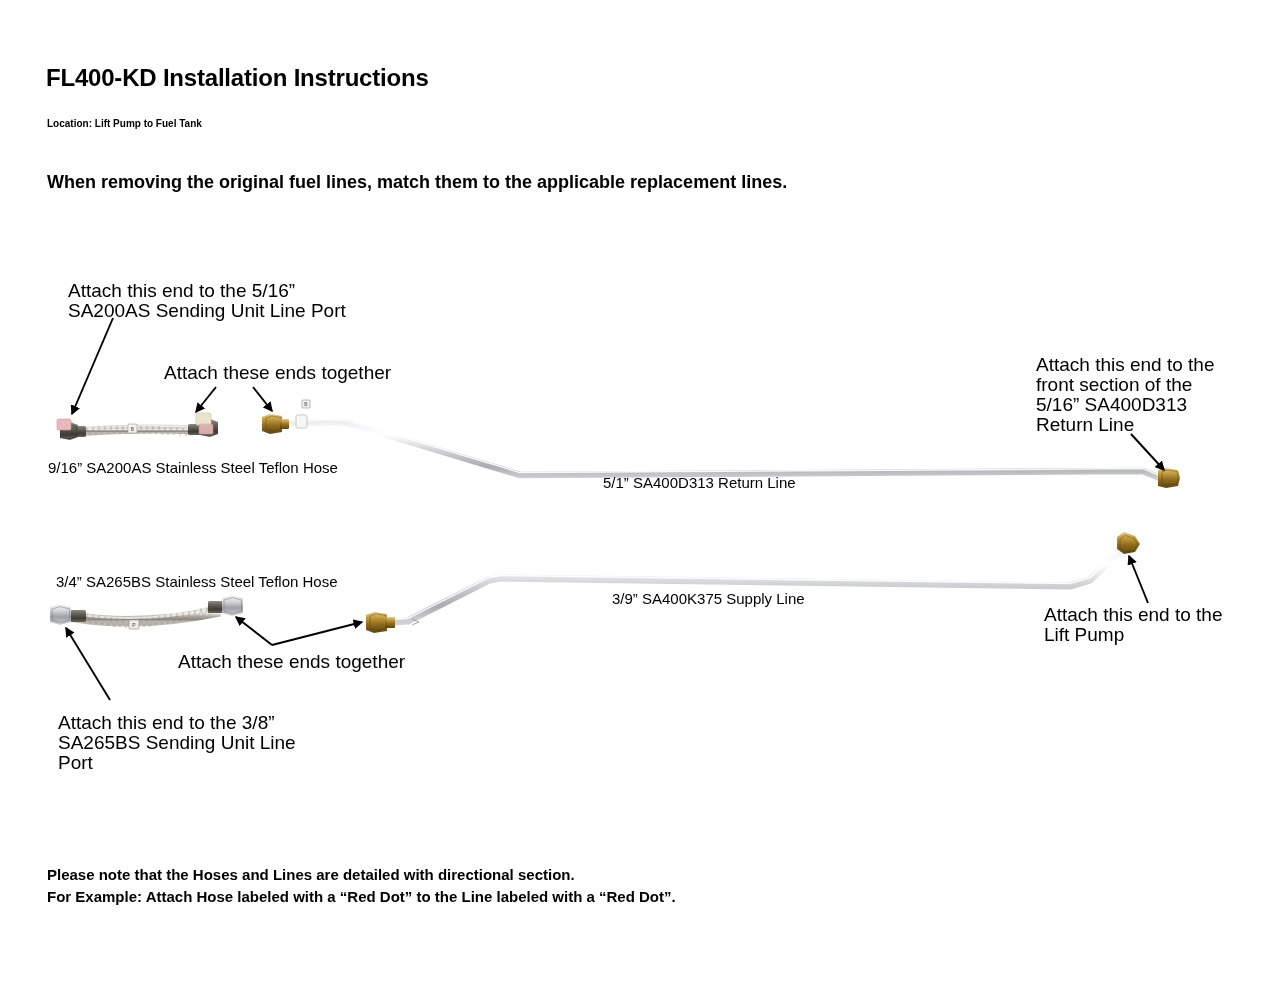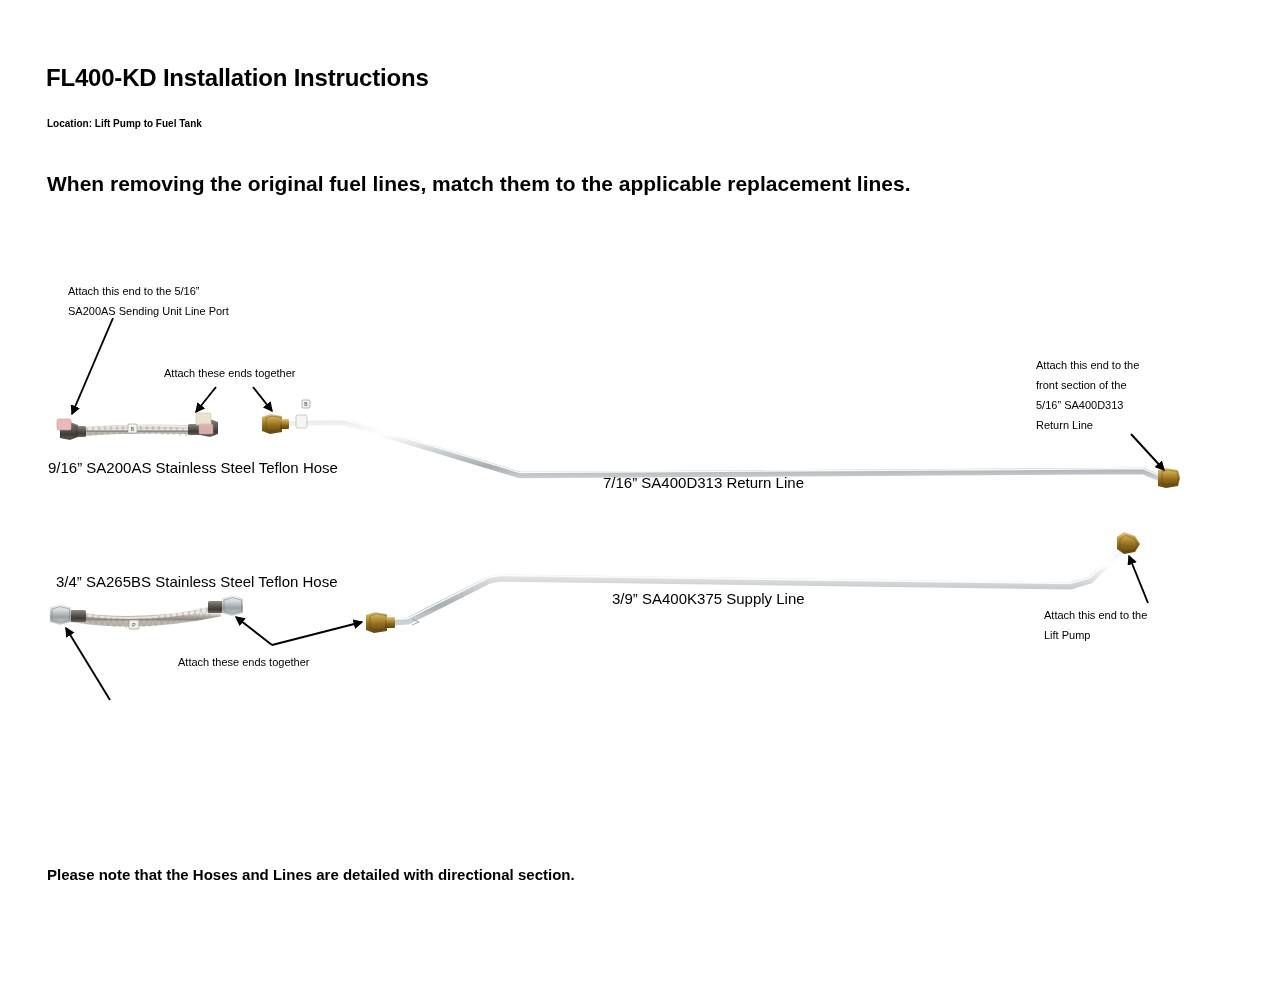--- a/index.html
+++ b/index.html
@@ -30,26 +30,26 @@
     white-space: nowrap;
   }
   #doc-location {
     left: 47px; top: 118px;
     font-size: 10px;
     font-weight: bold;
     white-space: nowrap;
   }
   #doc-instruction {
     left: 47px; top: 172px;
-    font-size: 21px;
+    font-size: 18px;
     font-weight: bold;
     white-space: nowrap;
   }
   .callout {
-    font-size: 11px;
+    font-size: 19px;
     font-weight: normal;
     line-height: 20px;
     white-space: pre-line;
   }
   .part-label {
     font-size: 15px;
     font-weight: normal;
     white-space: nowrap;
   }
   .footer-line {
@@ -262,28 +262,32 @@
 
   <div class="abs callout" id="callout-top-mid">Attach these ends together</div>
 
   <div class="abs callout" id="callout-top-right">Attach this end to the
 front section of the
 5/16” SA400D313
 Return Line</div>
 
   <div class="abs part-label" id="label-hose-top">9/16” SA200AS Stainless Steel Teflon Hose</div>
 
-  <div class="abs part-label" id="label-line-top">7/16” SA400D313 Return Line</div>
+  <div class="abs part-label" id="label-line-top">5/1” SA400D313 Return Line</div>
 
   <div class="abs part-label" id="label-hose-bot">3/4” SA265BS Stainless Steel Teflon Hose</div>
 
   <div class="abs part-label" id="label-line-bot">3/9” SA400K375 Supply Line</div>
 
   <div class="abs callout" id="callout-bot-mid">Attach these ends together</div>
 
+  <div class="abs callout" id="callout-bot-left">Attach this end to the 3/8”
+SA265BS Sending Unit Line
+Port</div>
 
   <div class="abs callout" id="callout-bot-right">Attach this end to the
 Lift Pump</div>
 
   <div class="abs footer-line" id="footer-1">Please note that the Hoses and Lines are detailed with directional section.</div>
 
+  <div class="abs footer-line" id="footer-2">For Example: Attach Hose labeled with a “Red Dot” to the Line labeled with a “Red Dot”.</div>
 
 </div>
 
 </body></html>

